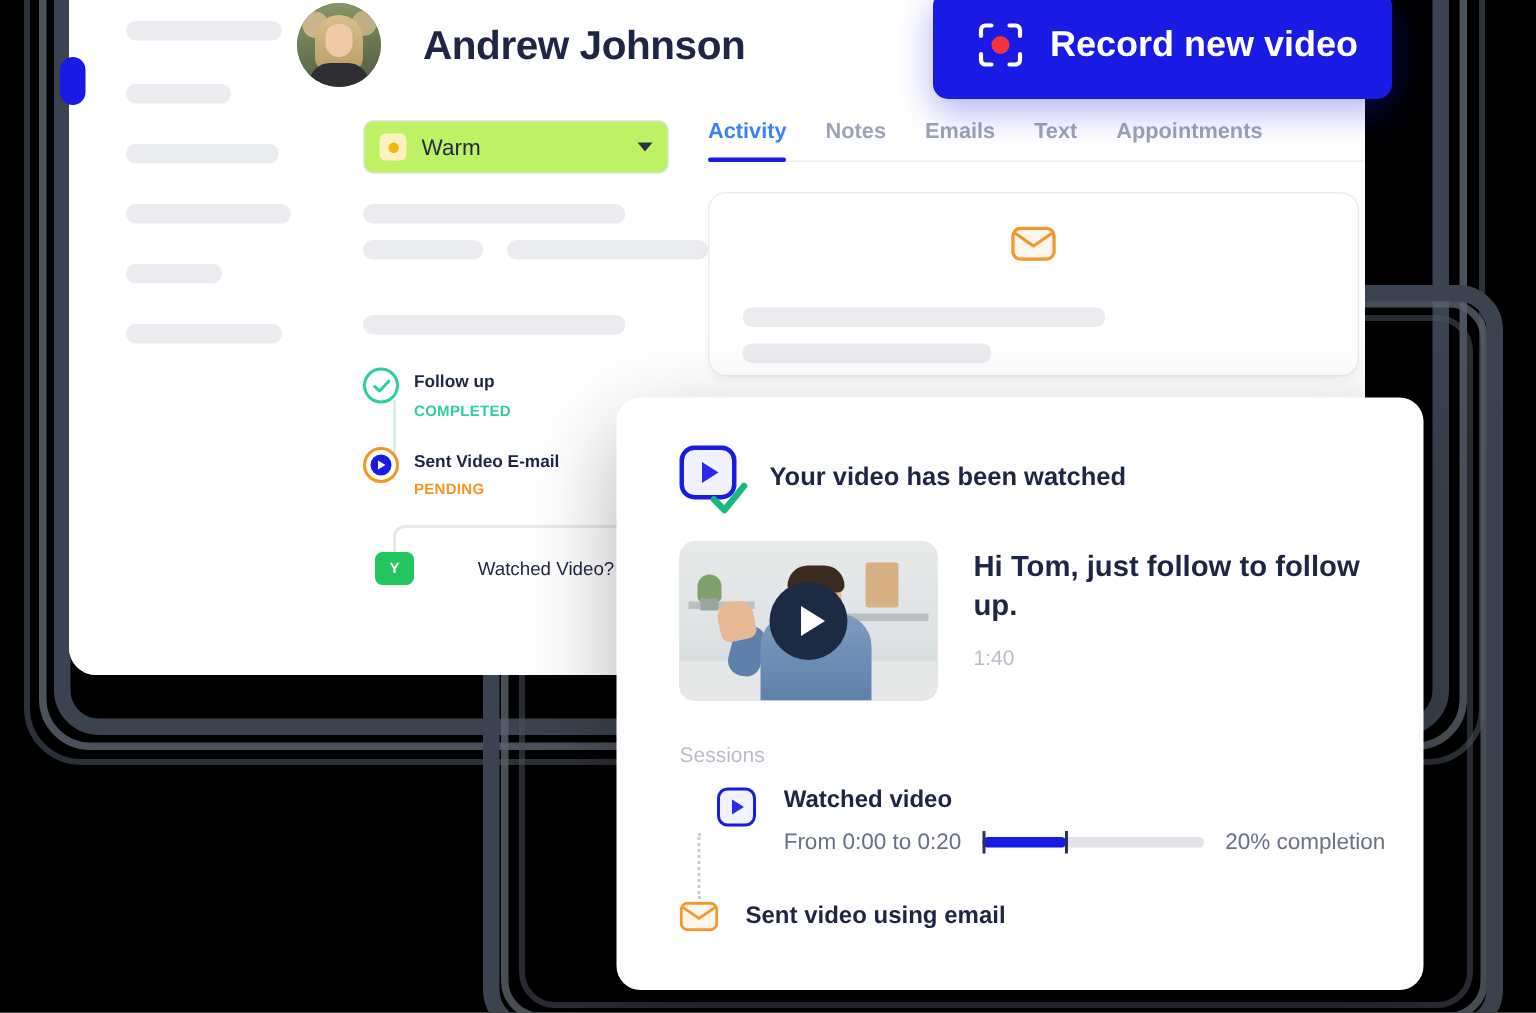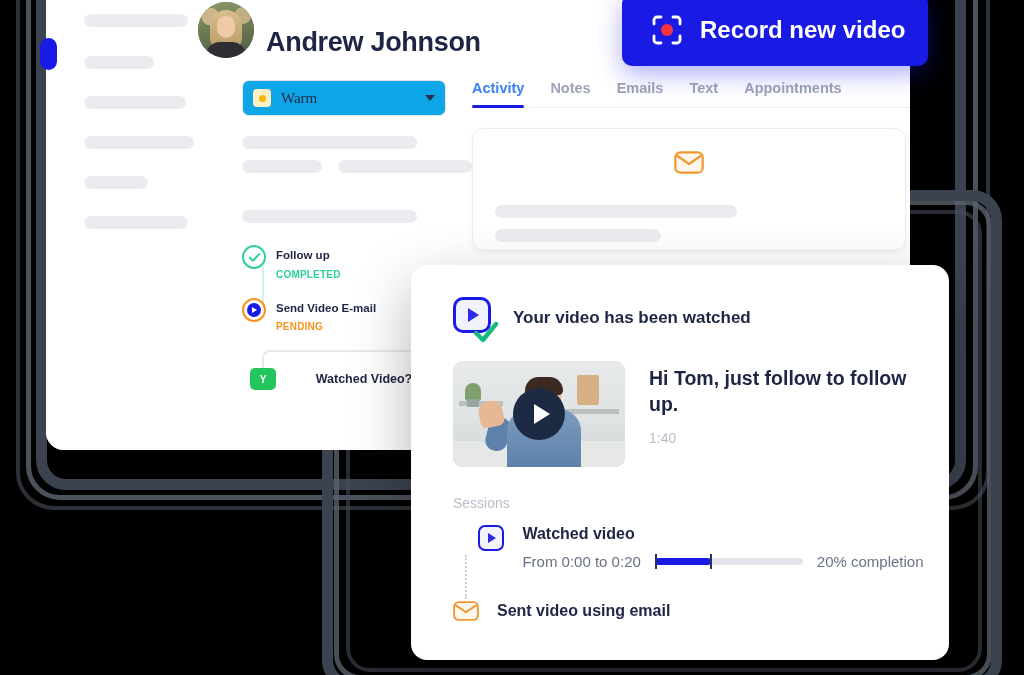--- a/index.html
+++ b/index.html
@@ -52,21 +52,21 @@
   .sidebar { position: absolute; left: 0; top: 0; width: 140px; height: 100%;
              background:#ffffff; }
   .skel { background:#ebecf0; border-radius: 7px; height: 13px; }
   .sidebar .skel { position: absolute; left: 38px; }
 
   
   .content { position: absolute; left: 140px; top: 0; right: 0; bottom: 0; }
 
   
   .header-row { position:absolute; left: 12px; top: 62px;
-                display:flex; align-items:flex-end; gap: 12px; }
+                display:flex; align-items:center; gap: 28px; }
   .avatar {
     width: 56px; height: 56px; border-radius: 50%;
     overflow:hidden; position:relative; flex:0 0 auto;
     background:#6d7a5a;
   }
   .avatar .bg { position:absolute; inset:0;
     background:
       radial-gradient(circle at 22% 26%, #cbb58a 0 14%, transparent 15%),
       radial-gradient(circle at 80% 24%, #c2ae83 0 13%, transparent 14%),
       linear-gradient(170deg,#8d9a6e 0%, #6e7c55 45%, #4d5840 100%);
@@ -81,23 +81,22 @@
   .person-name {
     font-size: 27px; font-weight: 700; color: #1f2544; letter-spacing: -0.3px;
     white-space: nowrap;
   }
 
   
   .status-select {
     position:absolute; left: 56px; top: 140px;
     width: 204px; height: 36px;
     border: 1px solid #e3e5ea; border-radius: 7px;
-    background:#0ea5e9; display:flex; align-items:center; padding: 0 10px;
+    background:#bef264; display:flex; align-items:center; padding: 0 10px;
     gap: 10px;
-    font-family: Liberation Serif, serif;
   }
   .status-badge {
     width: 18px; height: 18px; border-radius: 4px;
     background:#fdf0c2; display:flex; align-items:center; justify-content:center;
   }
   .status-badge i { width:7px;height:7px;border-radius:50%;background:#f5b60a;display:block;}
   .status-label { font-size:15px; color:#242a44; font-weight:500; flex:1; }
   .caret { width:0;height:0;border-left:5px solid transparent;border-right:5px solid transparent;
            border-top:6px solid #2b3049; }
 
@@ -134,21 +133,21 @@
     border-radius: 8px 8px 0 0;
   }
   .yn {
     position:absolute; top: 18px; width: 26px; height: 22px; border-radius: 5px;
     color:#fff; font-size: 10px; font-weight:700; display:flex;
     align-items:center; justify-content:center;
   }
   .yn.y { left: 8px; background:#22c55e; }
   .yn.n { left: 196px; background:#f63b4d; }
   .branch-label { position:absolute; left: 52px; top: 18px; width: 140px;
-      text-align:center; font-size: 12.5px; font-weight: 700; color:#1f2544;
+      text-align:center; font-size: 12.5px; font-weight: 400; color:#1f2544;
       line-height: 22px; }
 
   
   .tabs { position:absolute; left: 286px; top: 140px; width: 440px;
           display:flex; gap: 26px; border-bottom: 1px solid #edeef2; }
   .tab { font-size: 14.5px; font-weight: 700; color:#9da3b4; padding-bottom: 11px;
          position:relative; white-space:nowrap; }
   .tab.active { color:#3b82f6;text-align:center; }
   .tab.active::after { content:""; position:absolute; left:0; right:0; bottom:-1px;
         height:3px; background:#1a1ae5; border-radius:2px; }
@@ -322,21 +321,21 @@
             <span class="wf-title">Follow up</span><br>
             <span class="wf-status completed">COMPLETED</span>
           </span>
         </div>
 
         <div class="wf-item">
           <span class="wf-ic pend">
             <span class="inner"></span>
           </span>
           <span>
-            <span class="wf-title">Send Video E-mail</span><br>
+            <span class="wf-title">Sent Video E-mail</span><br>
             <span class="wf-status pending">PENDING</span>
           </span>
         </div>
 
         <div class="branch">
           <div class="hline"></div>
           <div class="yn y">Y</div>
           <div class="branch-label">Watched Video?</div>
           <div class="yn n">N</div>
         </div>

